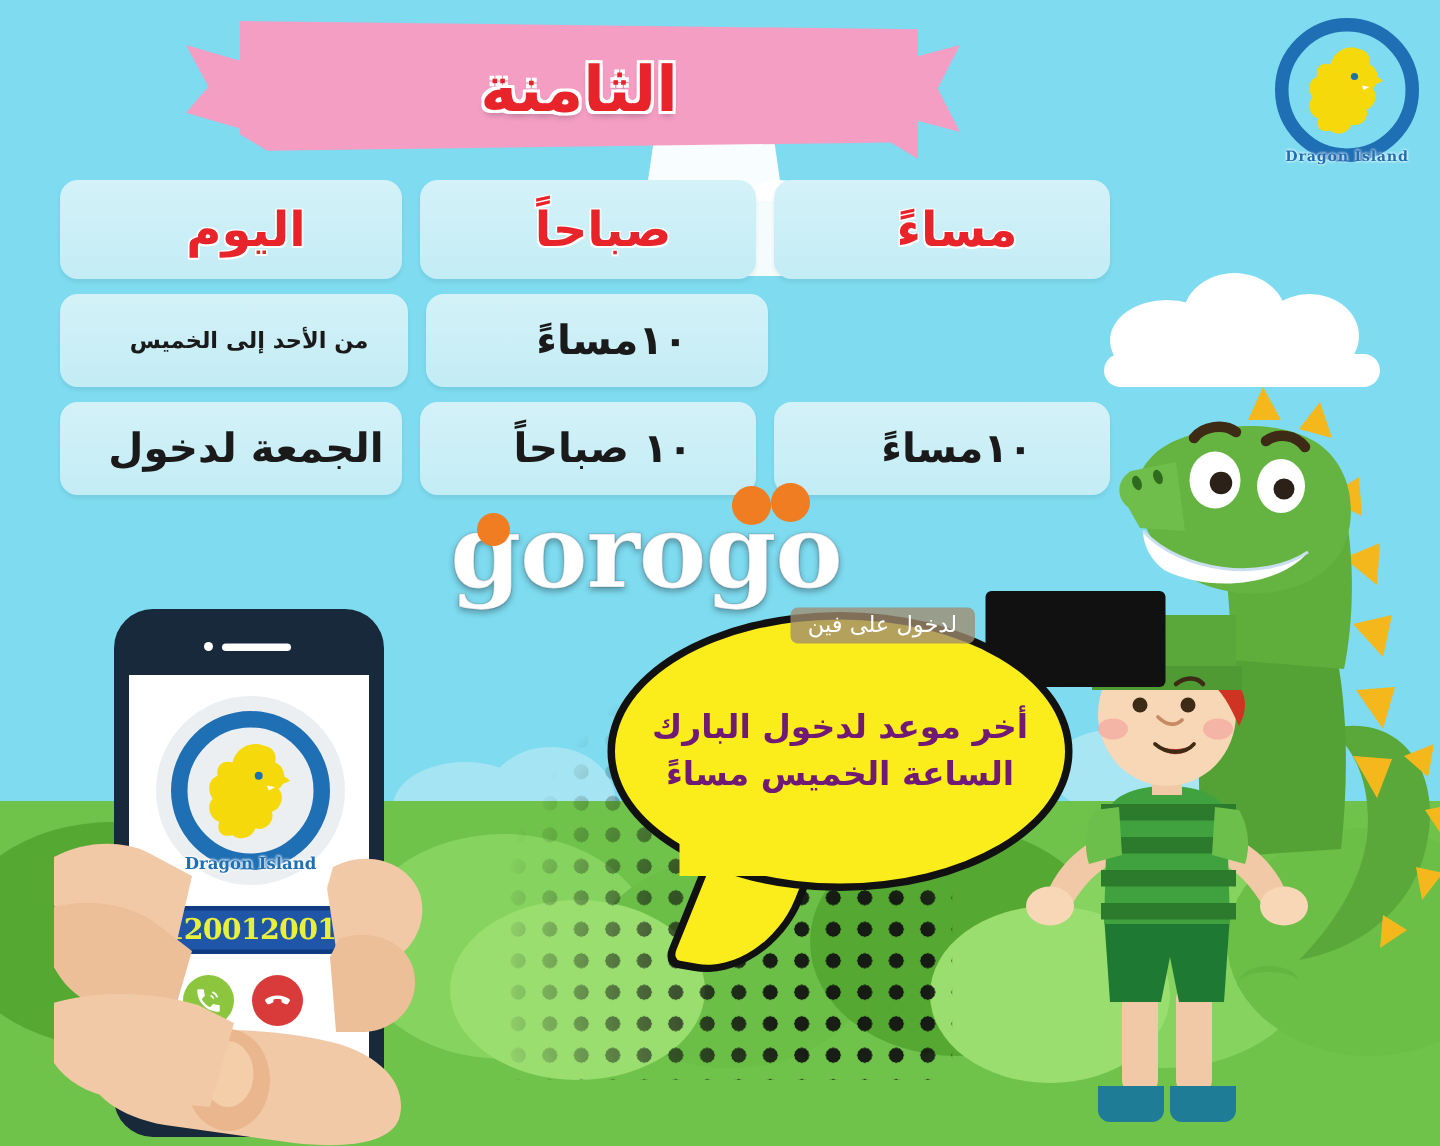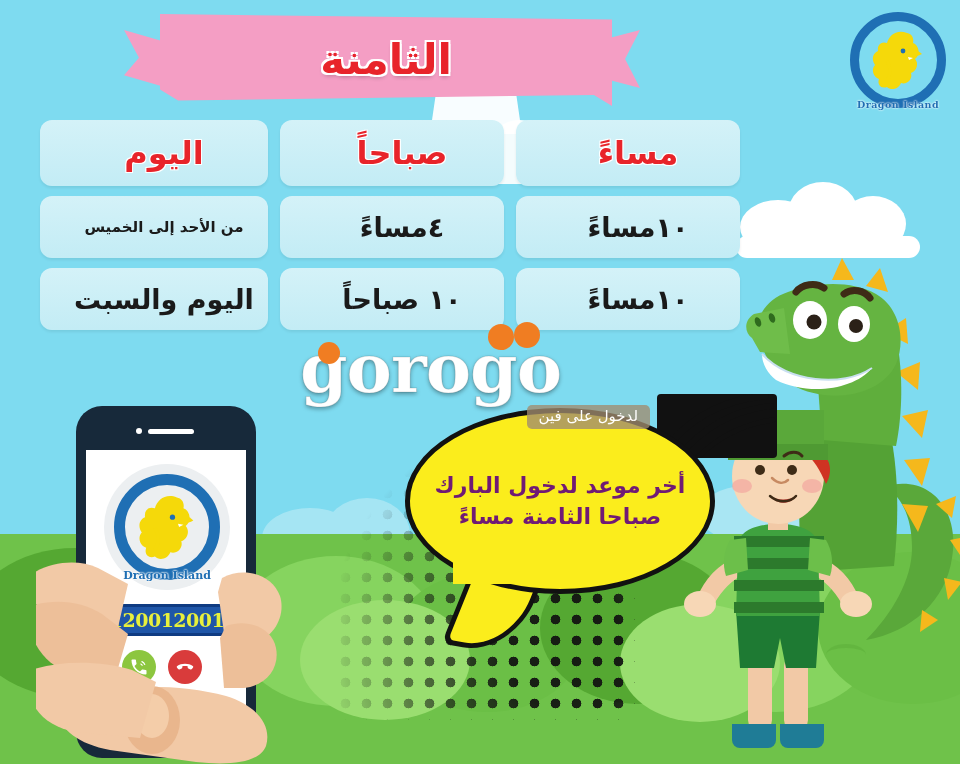--- a/index.html
+++ b/index.html
@@ -304,31 +304,28 @@
       </div>
       <div class="cell col-pm">
         <span class="head-text">مساءً</span>
       </div>
     </div>
 
     <div class="trow body">
       <div class="cell col-day">
         <span class="cell-text small">من الأحد إلى الخميس</span>
       </div>
-      <div class="cell col-am">
-        <span class="cell-text">٤مساءً</span>
-      </div>
       <div class="cell col-pm">
         <span class="cell-text">١٠مساءً</span>
       </div>
     </div>
 
     <div class="trow body">
       <div class="cell col-day">
-        <span class="cell-text">اليوم والسبت</span>
+        <span class="cell-text">الجمعة لدخول</span>
       </div>
       <div class="cell col-am">
         <span class="cell-text">١٠ صباحاً</span>
       </div>
       <div class="cell col-pm">
         <span class="cell-text">١٠مساءً</span>
       </div>
     </div>
 
   </div>
@@ -452,21 +449,21 @@
   <div class="bubble-wrap">
     <svg class="motion-line" style="left:252px; top:-14px; width:120px; height:64px; position:absolute;" viewBox="0 0 120 64" aria-hidden="true">
       <path d="M6 58 C30 26 64 6 108 2" stroke="#111" stroke-width="7" fill="none" stroke-linecap="round"></path>
       <path d="M22 62 C46 34 76 16 114 12" stroke="#111" stroke-width="6" fill="none" stroke-linecap="round"></path>
       <path d="M40 64 C60 44 86 30 116 26" stroke="#111" stroke-width="5" fill="none" stroke-linecap="round"></path>
     </svg>
     <div class="bubble-tail"></div>
     <div class="bubble">
       <div class="bubble-text">
         <div>أخر موعد لدخول البارك</div>
-        <div>صباحا الثامنة مساءً</div>
+        <div>الساعة الخميس مساءً</div>
       </div>
     </div>
     <div class="bubble-tail-mask"></div>
   </div>
 
   <div class="phone-scene">
     <div class="phone-body"></div>
     <div class="phone-cam"></div>
     <div class="phone-speaker"></div>
     <div class="phone-screen"></div>

